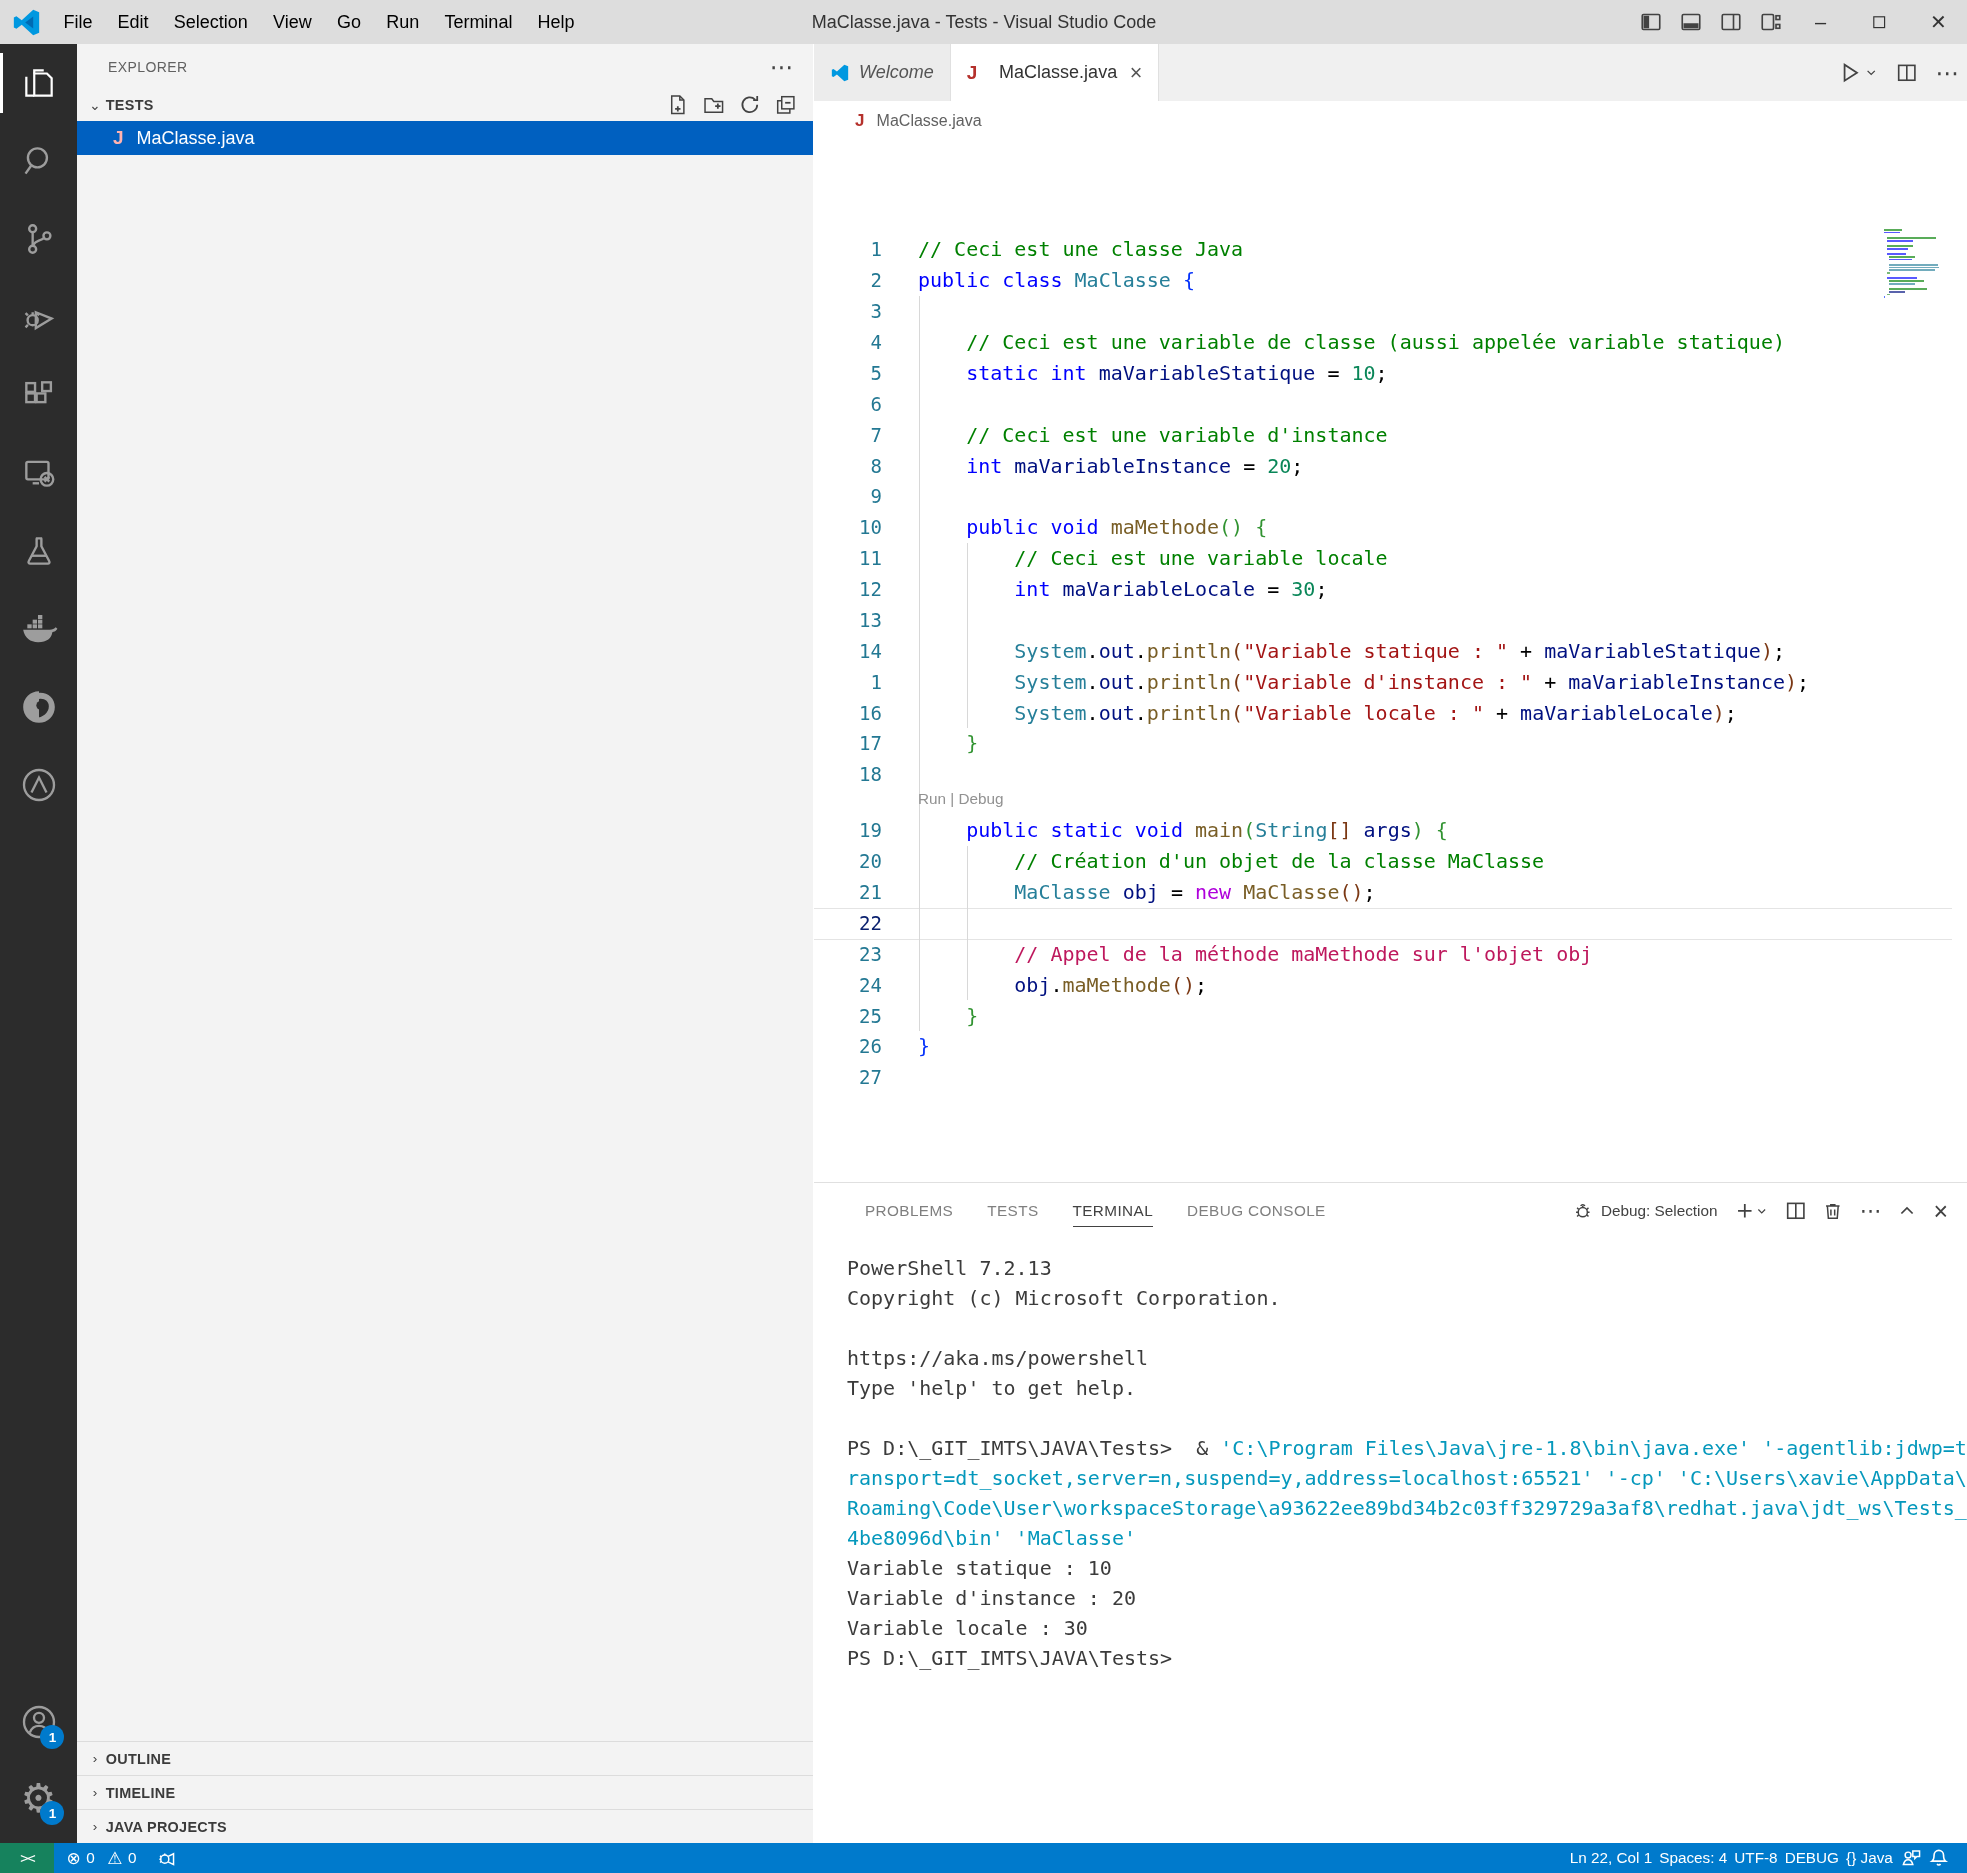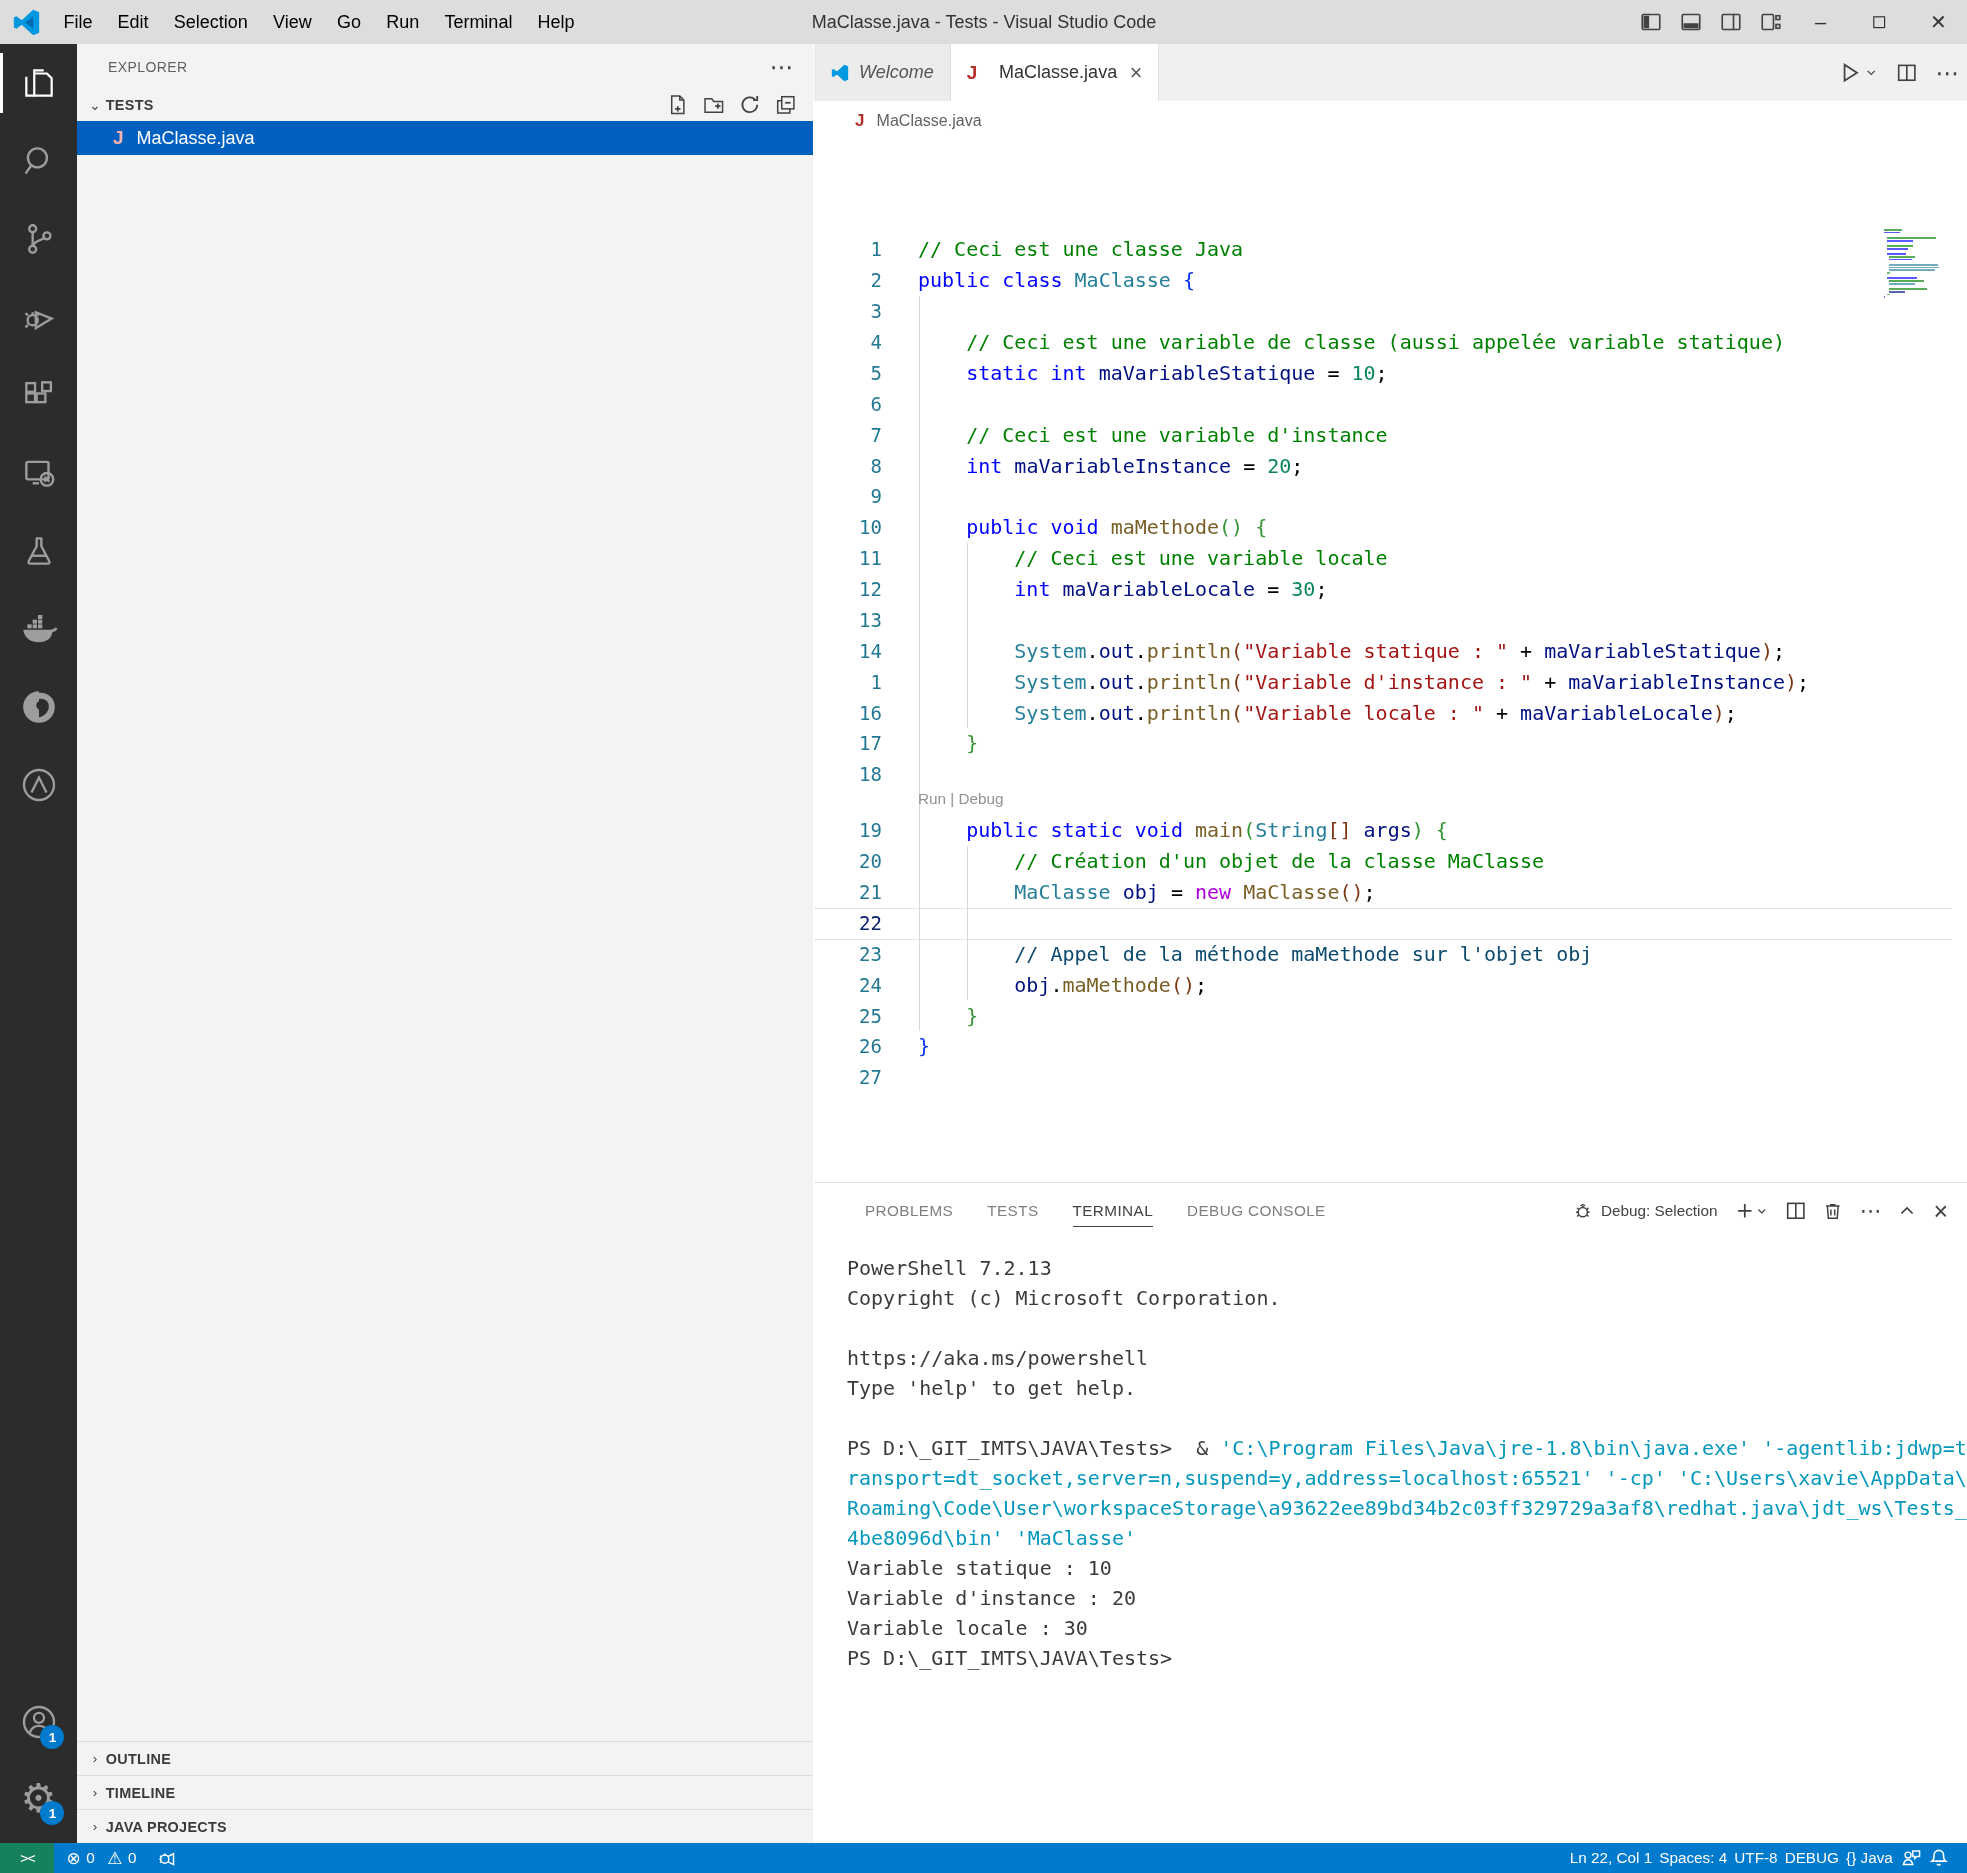--- a/index.html
+++ b/index.html
@@ -445,21 +445,21 @@
         <div class="code-line" style="top: 738px;">
           <div class="gutter-num">21</div>
           <div class="code-text"><span style="color: rgb(0, 0, 0);">        </span><span style="color: rgb(38, 127, 153);">MaClasse </span><span style="color: rgb(0, 16, 128);">obj </span><span style="color: rgb(0, 0, 0);">= </span><span style="color: rgb(175, 0, 219);">new </span><span style="color: rgb(121, 94, 38);">MaClasse</span><span style="color: rgb(123, 56, 20);">()</span><span style="color: rgb(0, 0, 0);">;</span></div>
         </div>
         <div class="code-line" style="top: 769px;">
           <div class="gutter-num cur">22</div>
           <div class="code-text"></div>
         </div>
         <div class="code-line" style="top: 800px;">
           <div class="gutter-num">23</div>
-          <div class="code-text"><span style="color: rgb(0, 0, 0);">        </span><span style="color: #0c4a6e;">// Appel de la méthode maMethode sur l'objet obj</span></div>
+          <div class="code-text"><span style="color: rgb(0, 0, 0);">        </span><span style="color: #be185d;">// Appel de la méthode maMethode sur l'objet obj</span></div>
         </div>
         <div class="code-line" style="top: 831px;">
           <div class="gutter-num">24</div>
           <div class="code-text"><span style="color: rgb(0, 0, 0);">        </span><span style="color: rgb(0, 16, 128);">obj</span><span style="color: rgb(0, 0, 0);">.</span><span style="color: rgb(121, 94, 38);">maMethode</span><span style="color: rgb(123, 56, 20);">()</span><span style="color: rgb(0, 0, 0);">;</span></div>
         </div>
         <div class="code-line" style="top: 862px;">
           <div class="gutter-num">25</div>
           <div class="code-text"><span style="color: rgb(0, 0, 0);">    </span><span style="color: rgb(49, 147, 49);">}</span></div>
         </div>
         <div class="code-line" style="top: 892px;">

